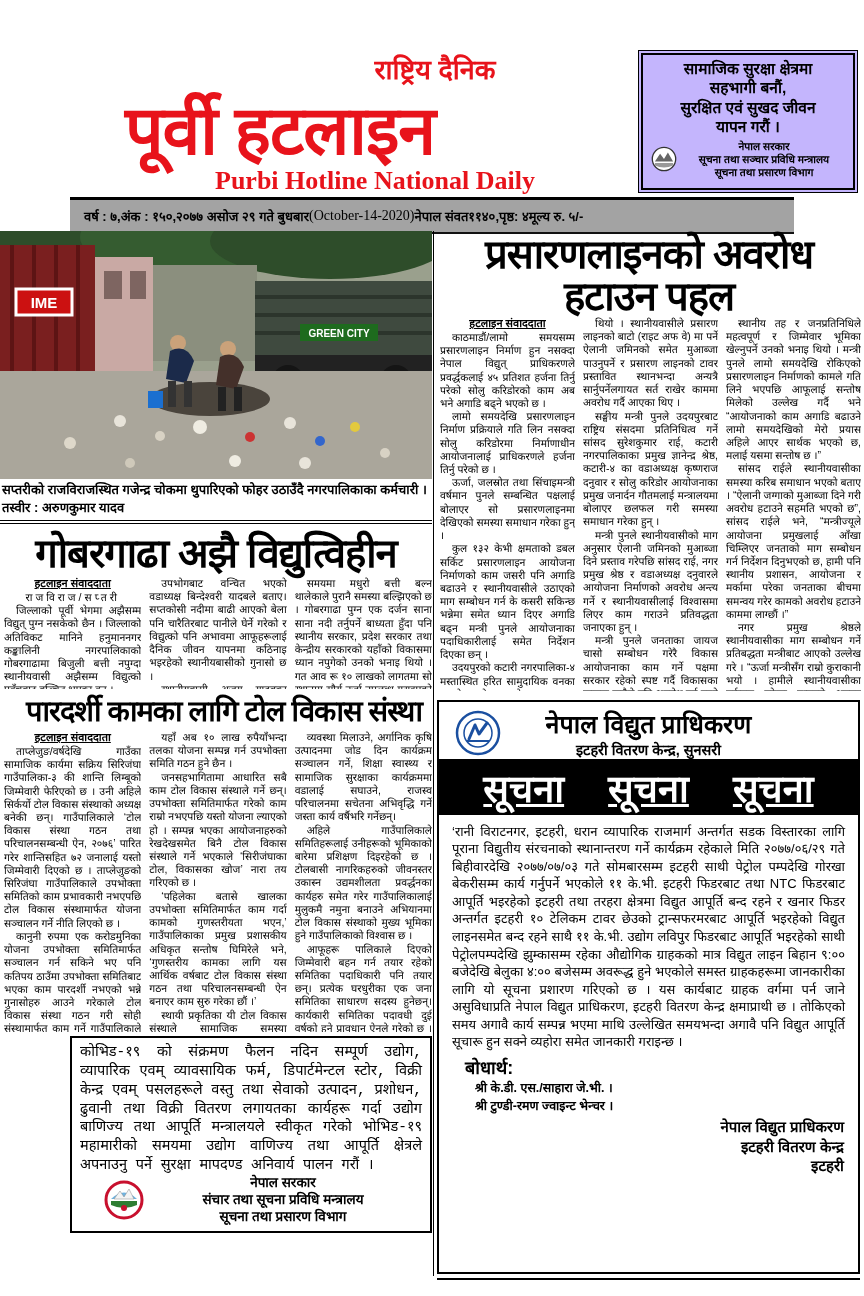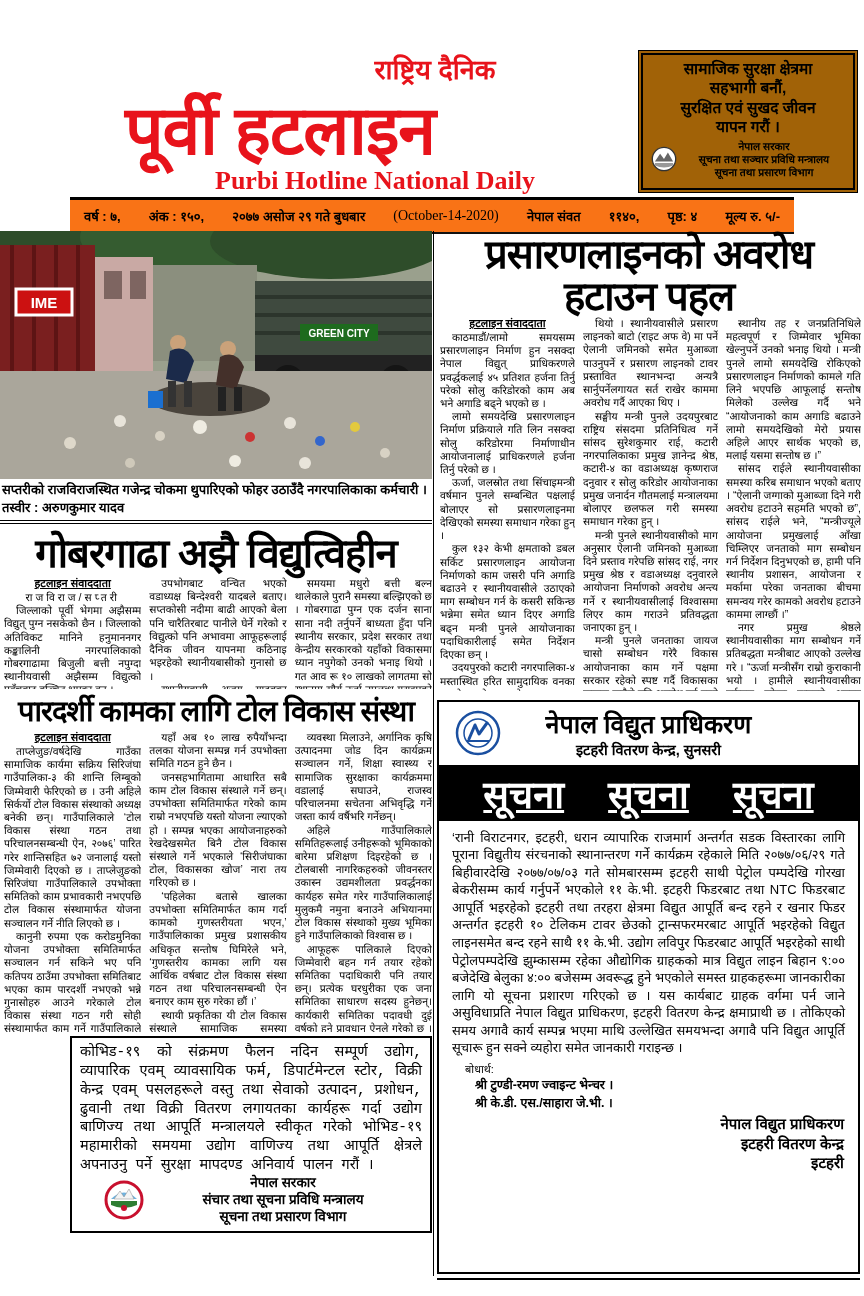--- a/index.html
+++ b/index.html
@@ -12,50 +12,50 @@
              color:#e8131b; font-weight:bold; font-size:27px; white-space:nowrap; }
   .title   { position:absolute; left:30px; top:74px; width:500px; text-align:center;
              color:#e8131b; font-weight:bold; font-size:68px; line-height:1.3; white-space:nowrap;
              letter-spacing:-1px;margin-top:12px; }
   .subtitle{ position:absolute; left:215px; top:166px; width:315px; text-align:center;
              color:#e8131b; font-weight:bold; font-size:26px; white-space:nowrap;
              font-family:Liberation Serif, serif; }
 
   
   .psa-box { position:absolute; left:638px; top:50px; width:220px; height:143px;
-             border:1px solid #000; padding:2px; background:#a16207; }
+             border:1px solid #000; padding:2px; background:#c4b5fd; }
   .psa-inner { border:2px solid #000; width:100%; height:100%; padding:4px 2px 2px; text-align:center; }
   .psa-msg p { font-weight:bold; font-size:15.5px; line-height:1.25; text-indent:0; }
   .psa-footer { display:flex; align-items:center; margin-top:3px; }
   .psa-emblem { width:26px; height:26px; flex:0 0 26px; margin-left:6px; }
   .psa-orgs { flex:1; }
   .psa-orgs p { font-weight:bold; font-size:10.5px; line-height:1.25; text-indent:0; }
 
   
   .dateline { position:absolute; left:70px; top:197px; width:724px; height:32px;
-              background:#f97316; border-top:3px solid #000; border-bottom:2px solid #111;
-              display:flex; align-items:center; justify-content:space-between; padding:16px 14px;
+              background:#a3a3a3; border-top:3px solid #000; border-bottom:2px solid #111;
+              display:flex; align-items:center; padding:16px 14px;
               font-weight:bold; font-size:13px; white-space:nowrap; }
   .dateline .en { font-family:"Liberation Serif","DejaVu Serif",serif; font-weight:normal; font-size:14px; }
 
   
   .vdivider { position:absolute; left:433px; top:231px; width:1px; height:1045px; background:#000; }
   .dblrule  { position:absolute; left:0; top:520px; width:432px; height:4px;
               border-top:1px solid #000; border-bottom:1px solid #000; }
   .botrule  { position:absolute; left:437px; top:1278px; width:423px; border-top:2px solid #000; }
 
   
   .photo { position:absolute; left:0; top:231px; width:432px; height:248px; }
   .caption { position:absolute; left:2px; top:481px; width:430px; font-weight:bold;
              font-size:13px; line-height:1.4; }
 
   
   .headline { position:absolute; text-align:center; font-weight:bold; white-space:nowrap; letter-spacing:-1px; }
   .hl-left1 { left:0; top:524px; width:432px; font-size:40px; }
-  .hl-left2 { left:0; top:690px; width:432px; font-size:29px; }
+  .hl-left2 { left:8px; top:690px; width:432px; font-size:29px; }
   .hl-main  { left:437px; top:233px; width:424px; font-size:40px; line-height:1.05; }
 
   
   .article { position:absolute; display:flex; gap:8px; overflow:hidden; }
   .art-left1 { left:4px; top:577px; width:428px; height:112px; }
   .art-left2 { left:4px; top:731px; width:428px; height:301px; }
   .art-main  { left:440px; top:317px; width:421px; height:374px; }
   .col { flex:1; font-size:10.5px; line-height:1.26; text-align:justify; overflow:hidden; }
   .col p { text-indent:12px; }
   .byline { text-align:center; font-weight:bold; text-decoration:underline; font-size:11px; }
@@ -70,27 +70,27 @@
   .covid-orgs { flex:1; text-align:center; }
   .covid-orgs p { font-weight:bold; font-size:13.5px; line-height:1.25; text-indent:0; }
 
   
   .nea-box { position:absolute; left:437px; top:700px; width:423px; height:574px;
              border:2px solid #000; overflow:hidden; background:#fff; }
   .nea-header { position:relative; padding-top:8px; text-align:center; }
   .nea-logo { position:absolute; left:16px; top:8px; width:46px; height:46px; }
   .nea-title { font-weight:bold; font-size:25px; line-height:1.15; }
   .nea-sub { font-weight:bold; font-size:14.5px; }
-  .nea-banner { margin-top:6px; background:#000; color:#fff; height:56px;
+  .nea-banner { background:#000; color:#fff; height:56px;
                 display:flex; align-items:center; justify-content:center; gap:44px;
                 font-weight:bold; font-size:38px; }
   .nea-banner span { text-decoration:underline; }
   .nea-body { padding:8px 13px 0; font-size:13px; line-height:1.35; text-align:justify; }
   .nea-cc { padding:4px 13px 0 26px; }
-  .nea-cc-label { font-weight:normal; font-size:11px; }
+  .nea-cc-label { font-weight:bold; font-size:18px; }
   .nea-cc-lines p { font-weight:bold; font-size:12.5px; line-height:1.45; text-indent:10px; }
   .nea-sign { padding:2px 14px 0; text-align:right; }
   .nea-sign p { font-weight:bold; font-size:15px; line-height:1.3; text-indent:0; }
 
   svg text { font-family:"Liberation Sans","DejaVu Sans",sans-serif; }
 </style>
 </head>
 <body>
 
 <div class="page">
@@ -301,22 +301,22 @@
     </div>
     <div class="nea-banner">
       <span>सूचना</span>
       <span>सूचना</span>
       <span>सूचना</span>
     </div>
     <div class="nea-body">‘रानी विराटनगर, इटहरी, धरान व्यापारिक राजमार्ग अन्तर्गत सडक विस्तारका लागि पूराना विद्युतीय संरचनाको स्थानान्तरण गर्ने कार्यक्रम रहेकाले मिति २०७७/०६/२९ गते बिहीवारदेखि २०७७/०७/०३ गते सोमबारसम्म इटहरी साथी पेट्रोल पम्पदेखि गोरखा बेकरीसम्म कार्य गर्नुपर्ने भएकोले ११ के.भी. इटहरी फिडरबाट तथा NTC फिडरबाट आपूर्ति भइरहेको इटहरी तथा तरहरा क्षेत्रमा विद्युत आपूर्ति बन्द रहने र खनार फिडर अन्तर्गत इटहरी १० टेलिकम टावर छेउको ट्रान्सफरमरबाट आपूर्ति भइरहेको विद्युत लाइनसमेत बन्द रहने साथै ११ के.भी. उद्योग लविपुर फिडरबाट आपूर्ति भइरहेको साथी पेट्रोलपम्पदेखि झुम्कासम्म रहेका औद्योगिक ग्राहकको मात्र विद्युत लाइन बिहान ९:०० बजेदेखि बेलुका ४:०० बजेसम्म अवरूद्ध हुने भएकोले समस्त ग्राहकहरूमा जानकारीका लागि यो सूचना प्रशारण गरिएको छ । यस कार्यबाट ग्राहक वर्गमा पर्न जाने असुविधाप्रति नेपाल विद्युत प्राधिकरण, इटहरी वितरण केन्द्र क्षमाप्राथी छ । तोकिएको समय अगावै कार्य सम्पन्न भएमा माथि उल्लेखित समयभन्दा अगावै पनि विद्युत आपूर्ति सूचारू हुन सक्ने व्यहोरा समेत जानकारी गराइन्छ ।</div>
     <div class="nea-cc">
       <div class="nea-cc-label">बोधार्थ:</div>
       <div class="nea-cc-lines">
+          <p>श्री के.डी. एस./साहारा जे.भी. ।</p>
           <p>श्री टुण्डी-रमण ज्वाइन्ट भेन्चर ।</p>
-          <p>श्री के.डी. एस./साहारा जे.भी. ।</p>
         </div>
     </div>
     <div class="nea-sign">
         <p>नेपाल विद्युत प्राधिकरण</p>
         <p>इटहरी वितरण केन्द्र</p>
         <p>इटहरी</p>
       </div>
   </div>
 
   <div class="botrule"></div>

